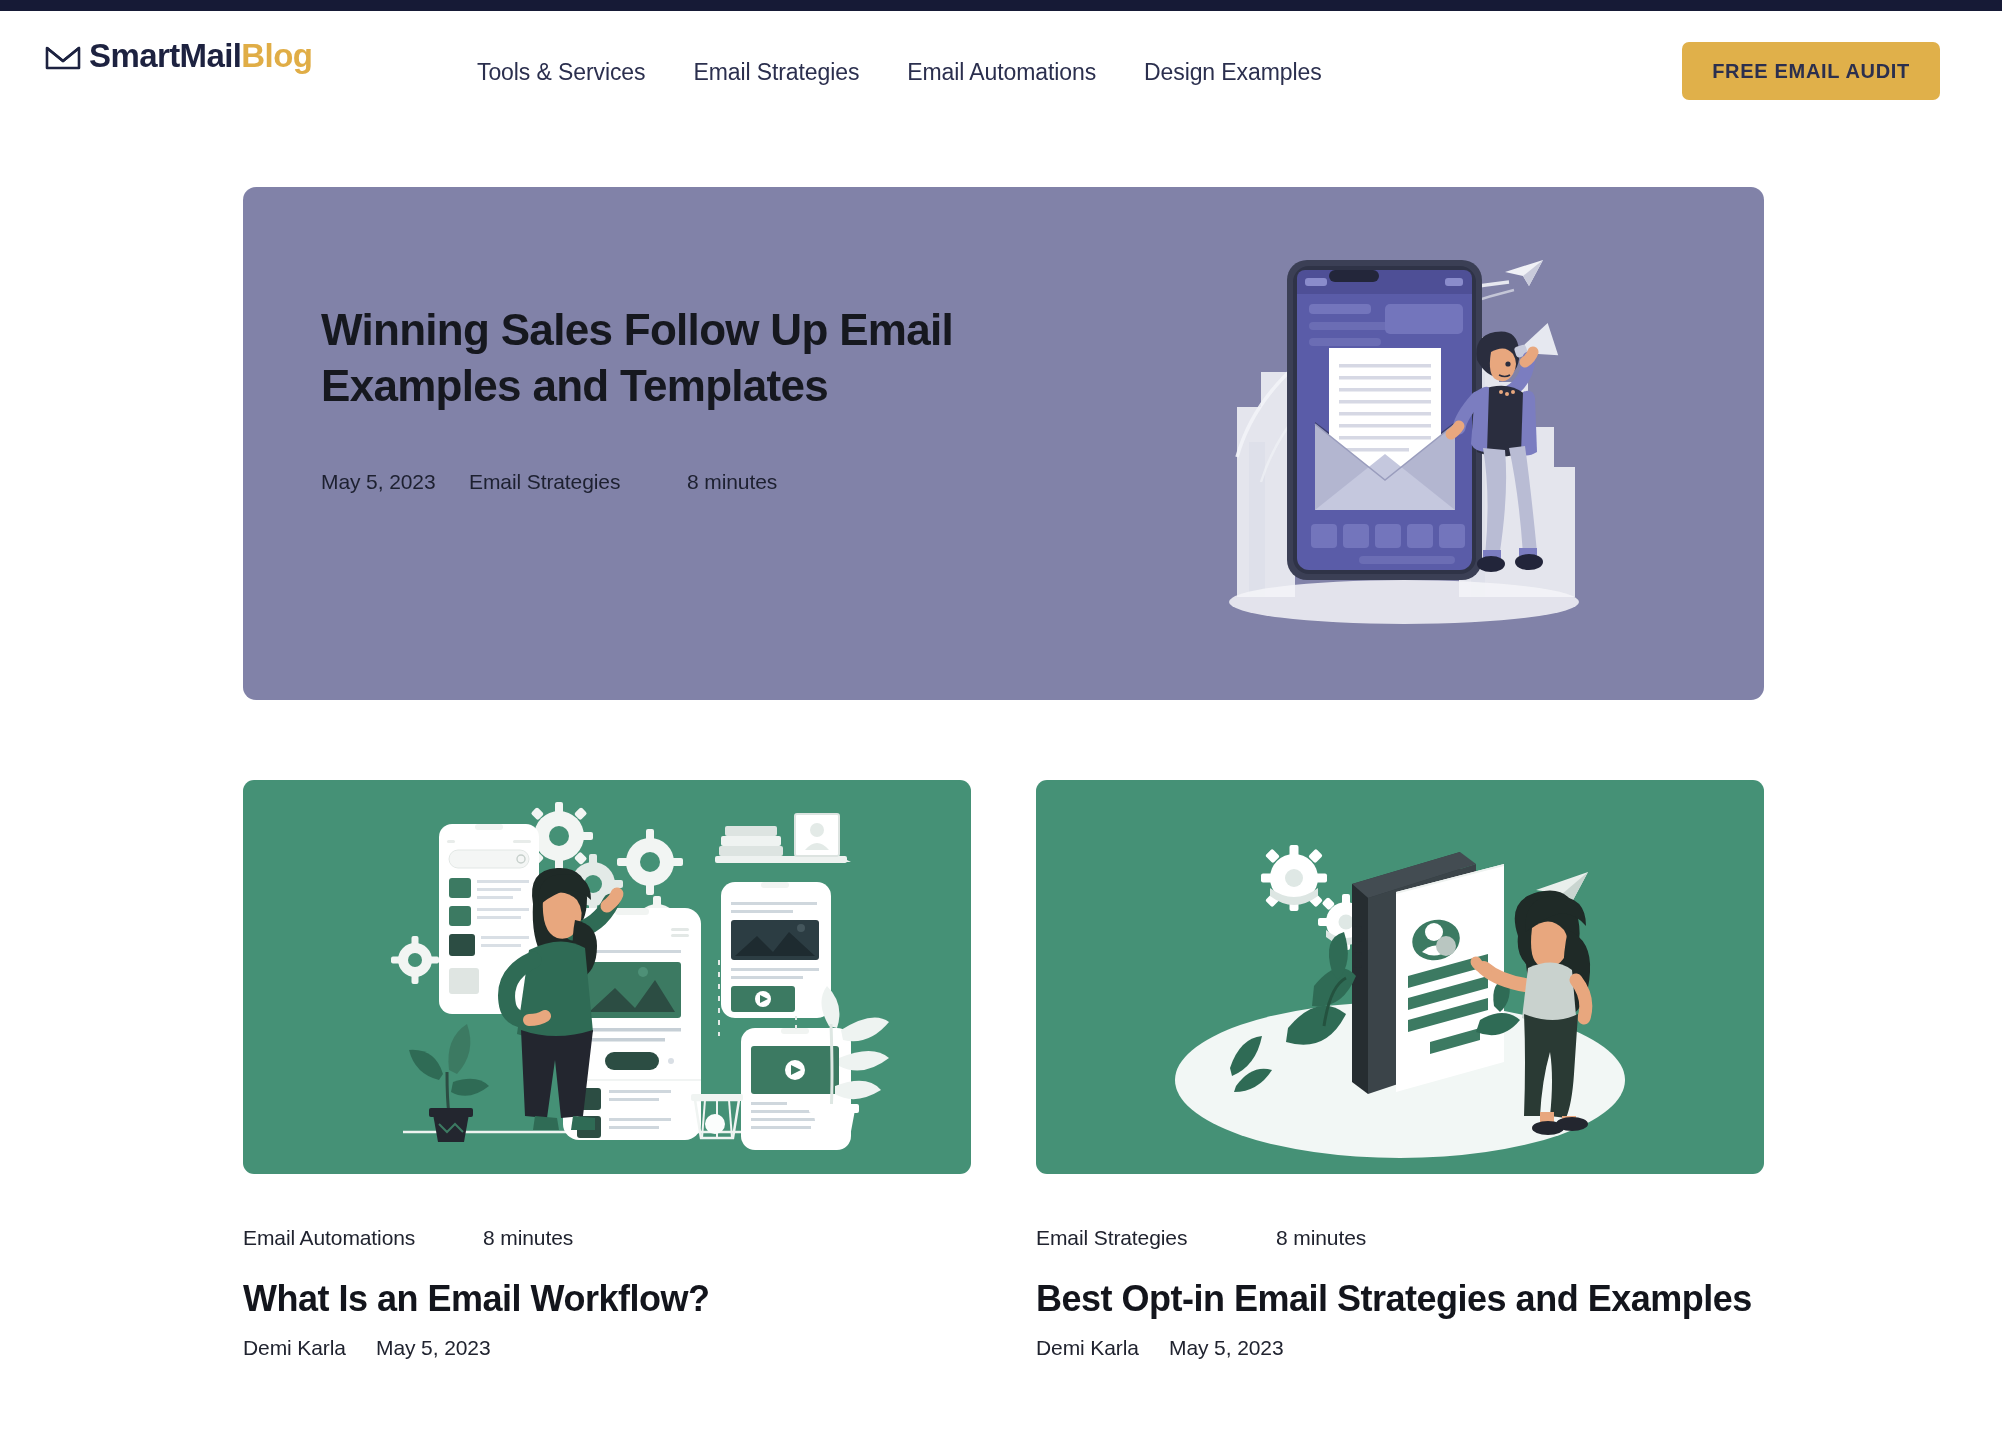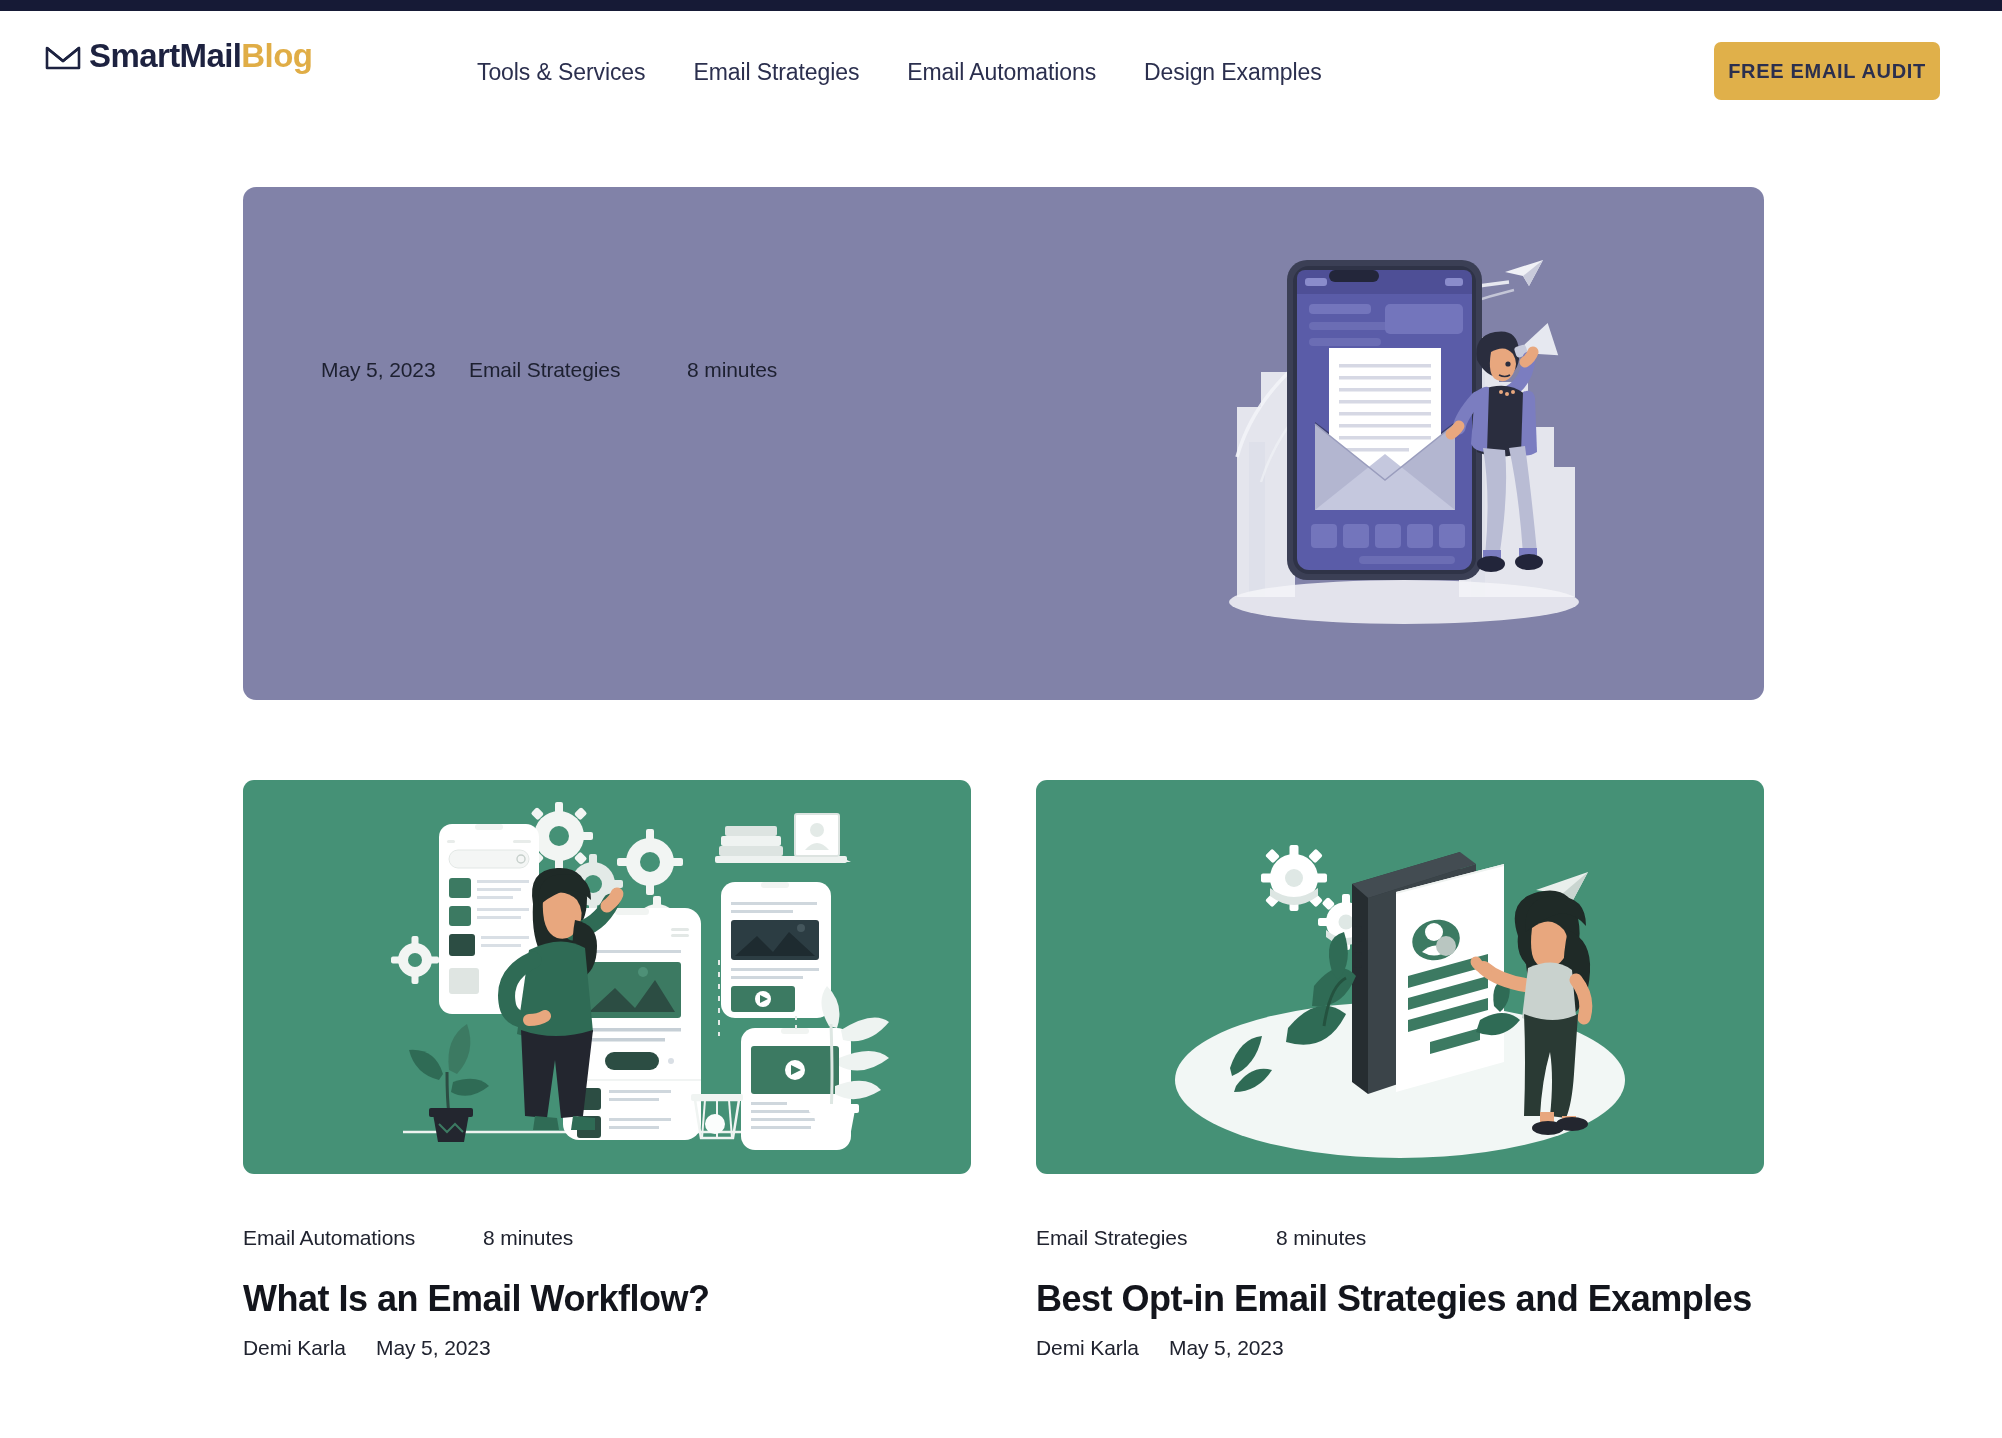--- a/index.html
+++ b/index.html
@@ -68,21 +68,21 @@
     text-decoration: none;
     white-space: nowrap;
     letter-spacing: -0.1px;
   }
 
   .cta-button {
     position: absolute;
     right: 62px;
     top: 31px;
     height: 58px;
-    padding: 0 14px;
+    padding: 0 30px;
     background: #E0B04A;
     border: none;
     border-radius: 7px;
     color: #2B2F4E;
     font-family: "Liberation Sans", sans-serif;
     font-size: 20px;
     font-weight: 700;
     letter-spacing: 0.7px;
     cursor: pointer;
     display: flex;
@@ -208,20 +208,21 @@
     <a class="nav-link" href="#">Email Automations</a>
     <a class="nav-link" href="#">Design Examples</a>
   </nav>
 
   <button class="cta-button">FREE EMAIL AUDIT</button>
 </header>
 
 <article class="hero-card">
 
   <div class="hero-text">
+    <h1 class="hero-title">Winning Sales Follow Up Email Examples and Templates</h1>
     <div class="hero-meta">
       <span class="m-date">May 5, 2023</span>
       <span class="m-cat">Email Strategies</span>
       <span class="m-time">8 minutes</span>
     </div>
   </div>
 
   <div class="hero-illustration">
     <svg class="illus" viewBox="0 0 390 400" xmlns="http://www.w3.org/2000/svg">
       <defs>

